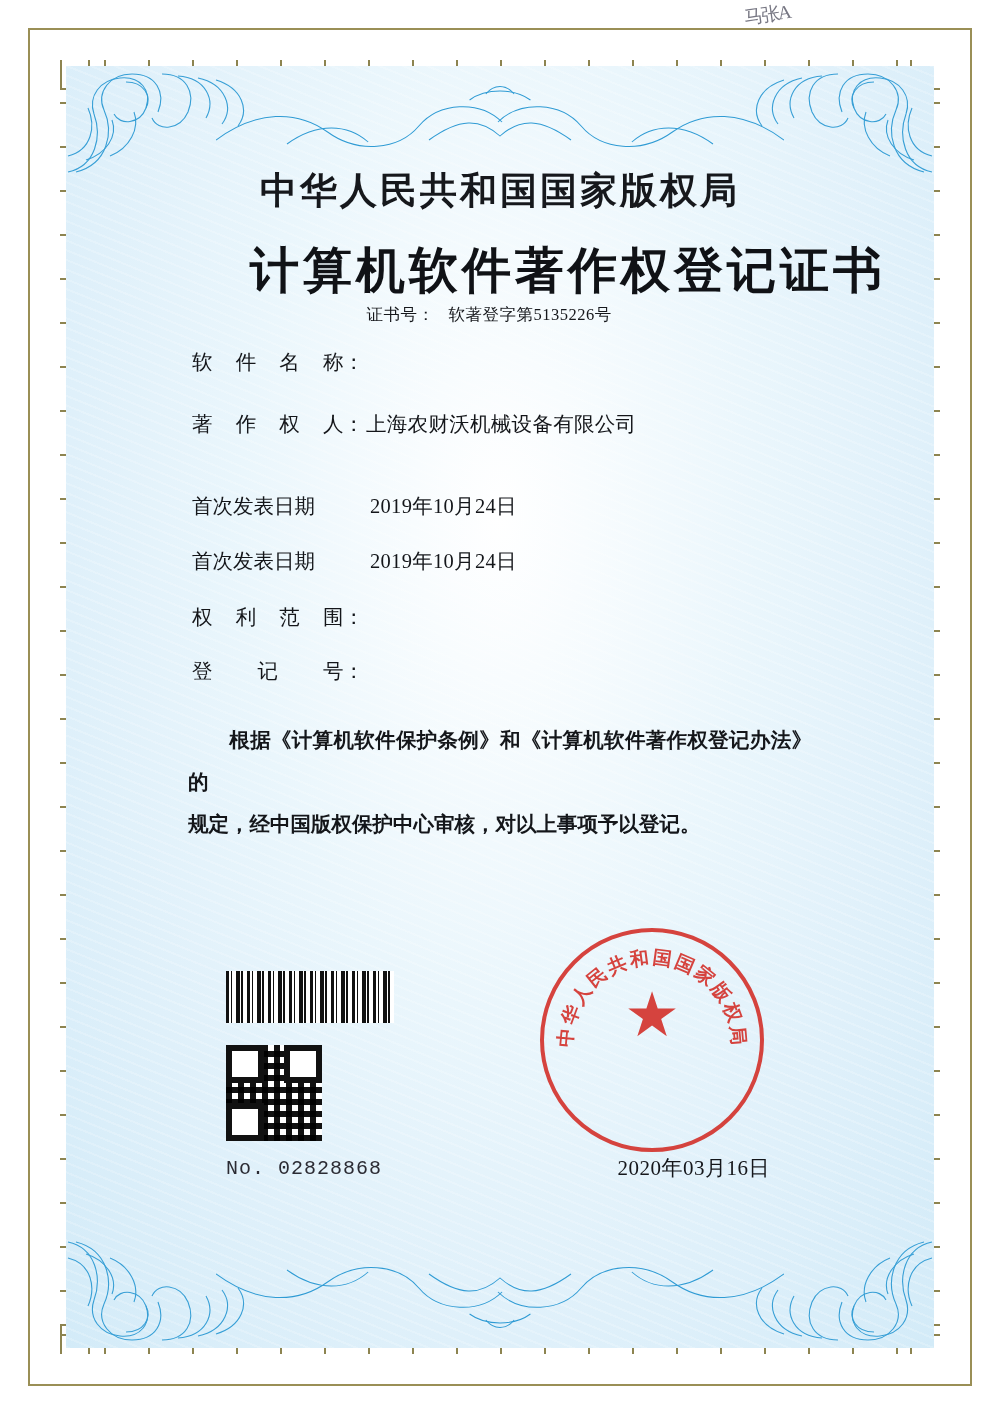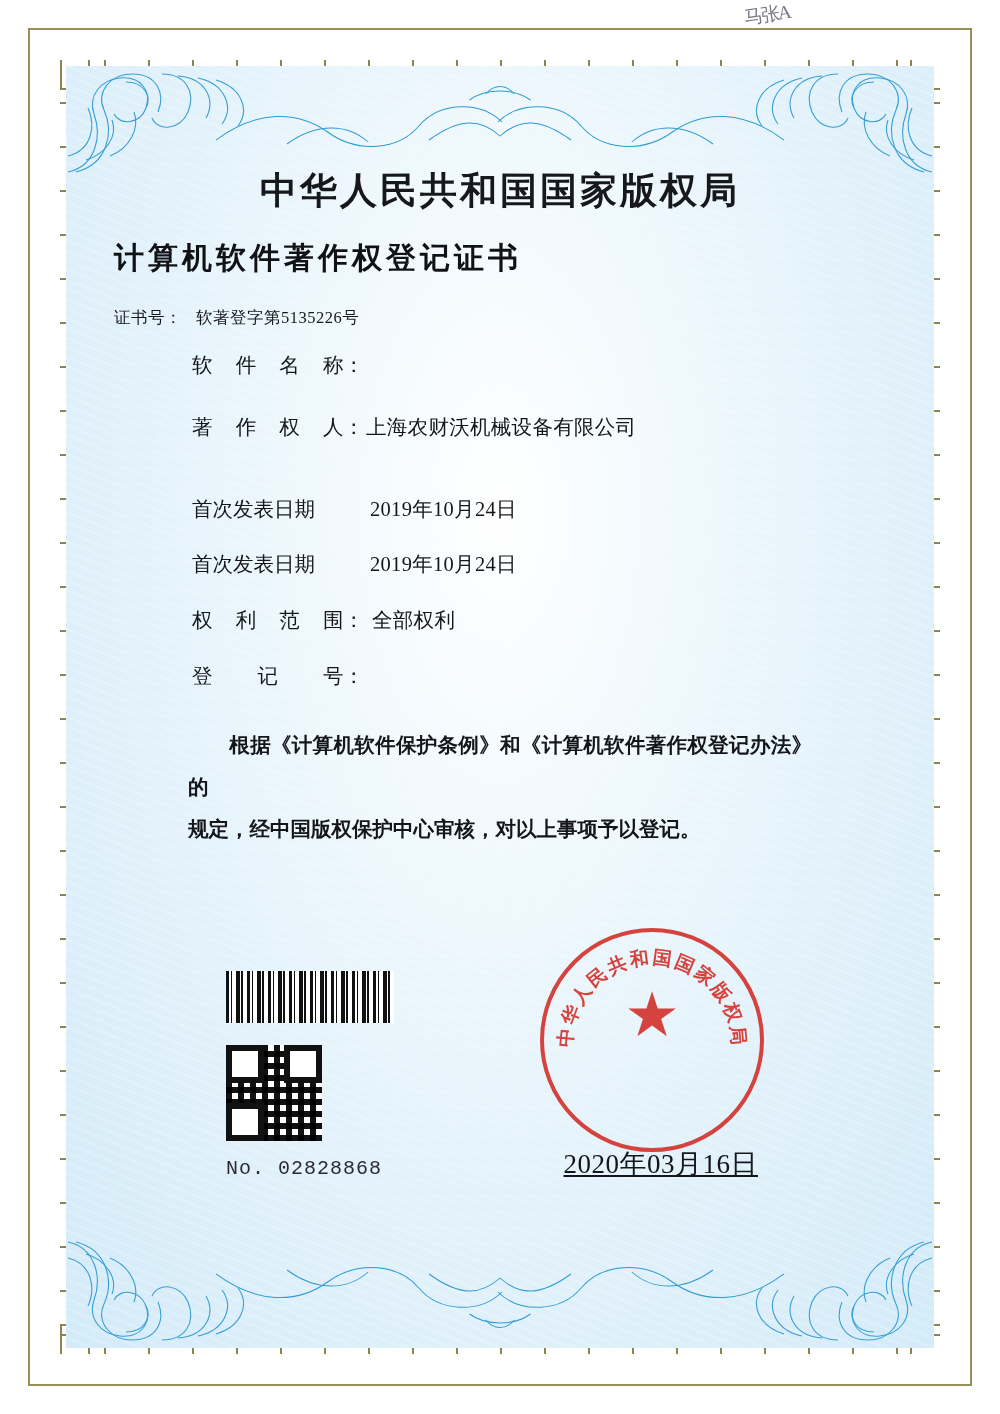--- a/index.html
+++ b/index.html
@@ -150,31 +150,30 @@
   .title-1 {
     text-align: center;
     margin-top: 100px;
     font-size: 37px;
     letter-spacing: 3px;
     color: #16181c;
     font-family: "Liberation Serif", serif;
     font-weight: 700;
   }
   .title-2 {
-    text-align: left;
+    text-align: right;
     margin-top: 22px;
-    font-size: 30px;
+    font-size: 49px;
     letter-spacing: 4px;
     color: #101216;
     font-weight: 700;
     font-family: "Liberation Serif", serif;
   }
   .cert-no {
-    text-align: left;
-    margin-top: 28px;
+    text-align: center;
     padding-right: 22px;
     font-size: 16.5px;
     color: #16181c;
     letter-spacing: .5px;
   }
   .cert-no .label { margin-right: 14px; }
 
   .rows {
     margin-top: 22px;
     padding-left: 78px;
@@ -304,26 +303,25 @@
     position: absolute;
     left: 160px;
     bottom: 168px;
     font-size: 20px;
     color: #2b2b33;
     font-family: "Liberation Mono", monospace;
     letter-spacing: 1px;
   }
   .footer-date {
     position: absolute;
-    right: 176px;
+    right: 164px;
     bottom: 166px;
-    font-size: 27px;
+    font-size: 21px;
     color: #14161a;
     letter-spacing: .5px;
-    text-decoration: underline;
   }
 </style>
 </head>
 <body>
 
 <div class="page">
 
   <div class="hand-mark">马张A</div>
 
   <div class="border-outer">
@@ -471,21 +469,20 @@
         </div>
 
 
         <div class="row">
           <div class="lbl spread">
             <span>权</span>
               <span>利</span>
               <span>范</span>
               <span>围：</span>
           </div>
-          <div class="val" style="padding-left:6px">全部权利</div>
         </div>
 
         <div class="row">
           <div class="lbl spread">
             <span>登</span>
               <span>记</span>
               <span>号：</span>
           </div>
         </div>
 

